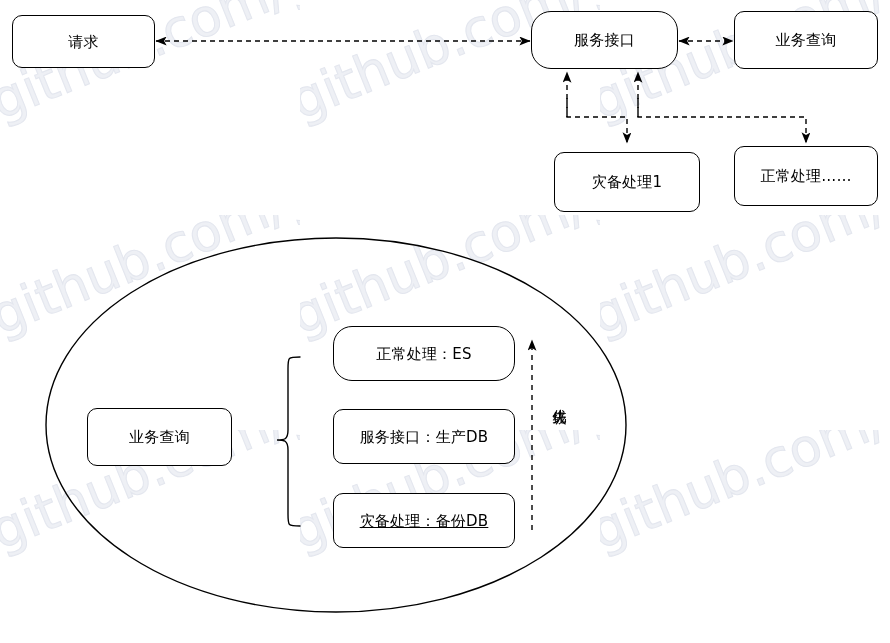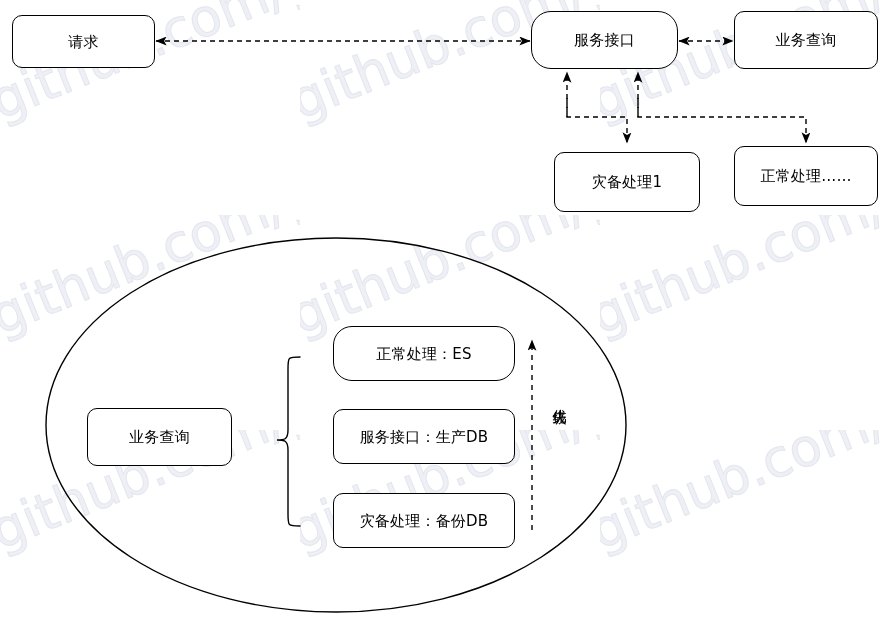--- a/index.html
+++ b/index.html
@@ -134,19 +134,19 @@
   </div>
 
   <div class="node" style="left:333px; top:326px; width:182px; height:55px;border-radius:19px;">
     <span class="node-label">正常处理：ES</span>
   </div>
 
   <div class="node" style="left:333px; top:409px; width:182px; height:55px;">
     <span class="node-label">服务接口：生产DB</span>
   </div>
 
-  <div class="node" style="left:333px; top:493px; width:182px; height:55px;">
+  <div class="node" style="left:333px; top:493px; width:182px; height:55px;text-decoration:underline;">
     <span class="node-label">灾备处理：备份DB</span>
   </div>
 
   <div class="vlabel" style="left:551px; top:398px;">优先级</div>
 
 </div>
 
 </body></html>

